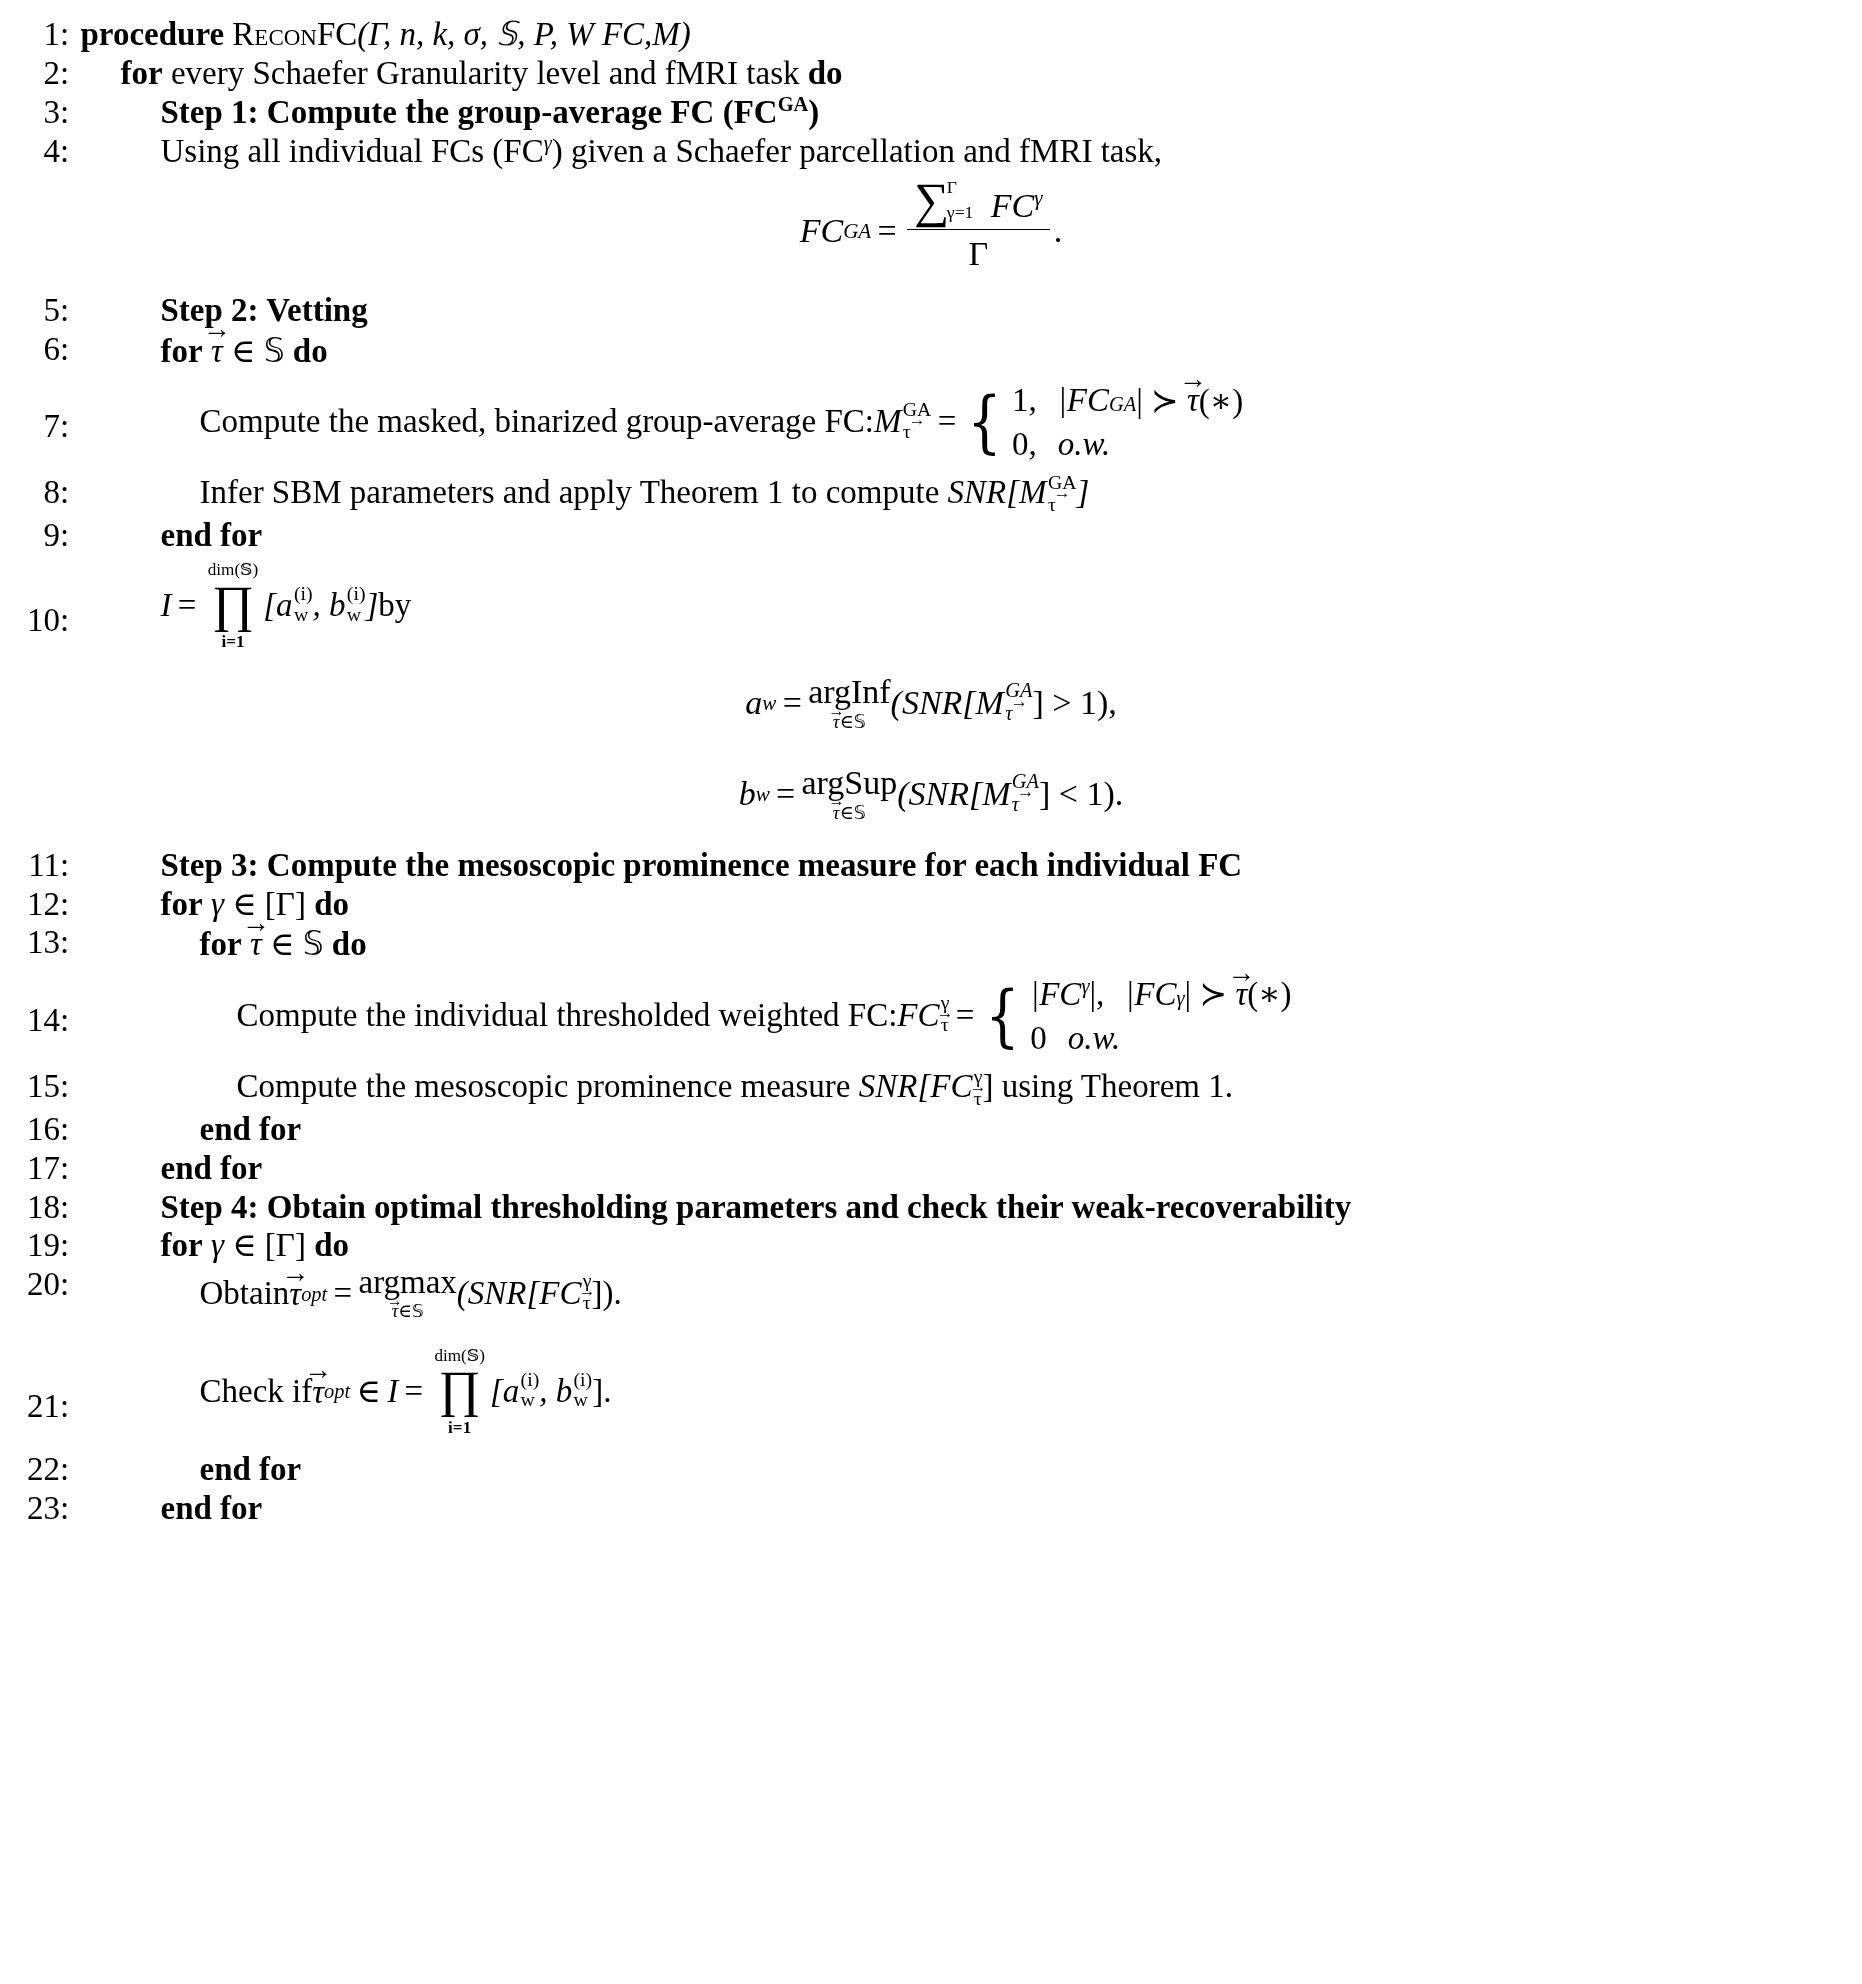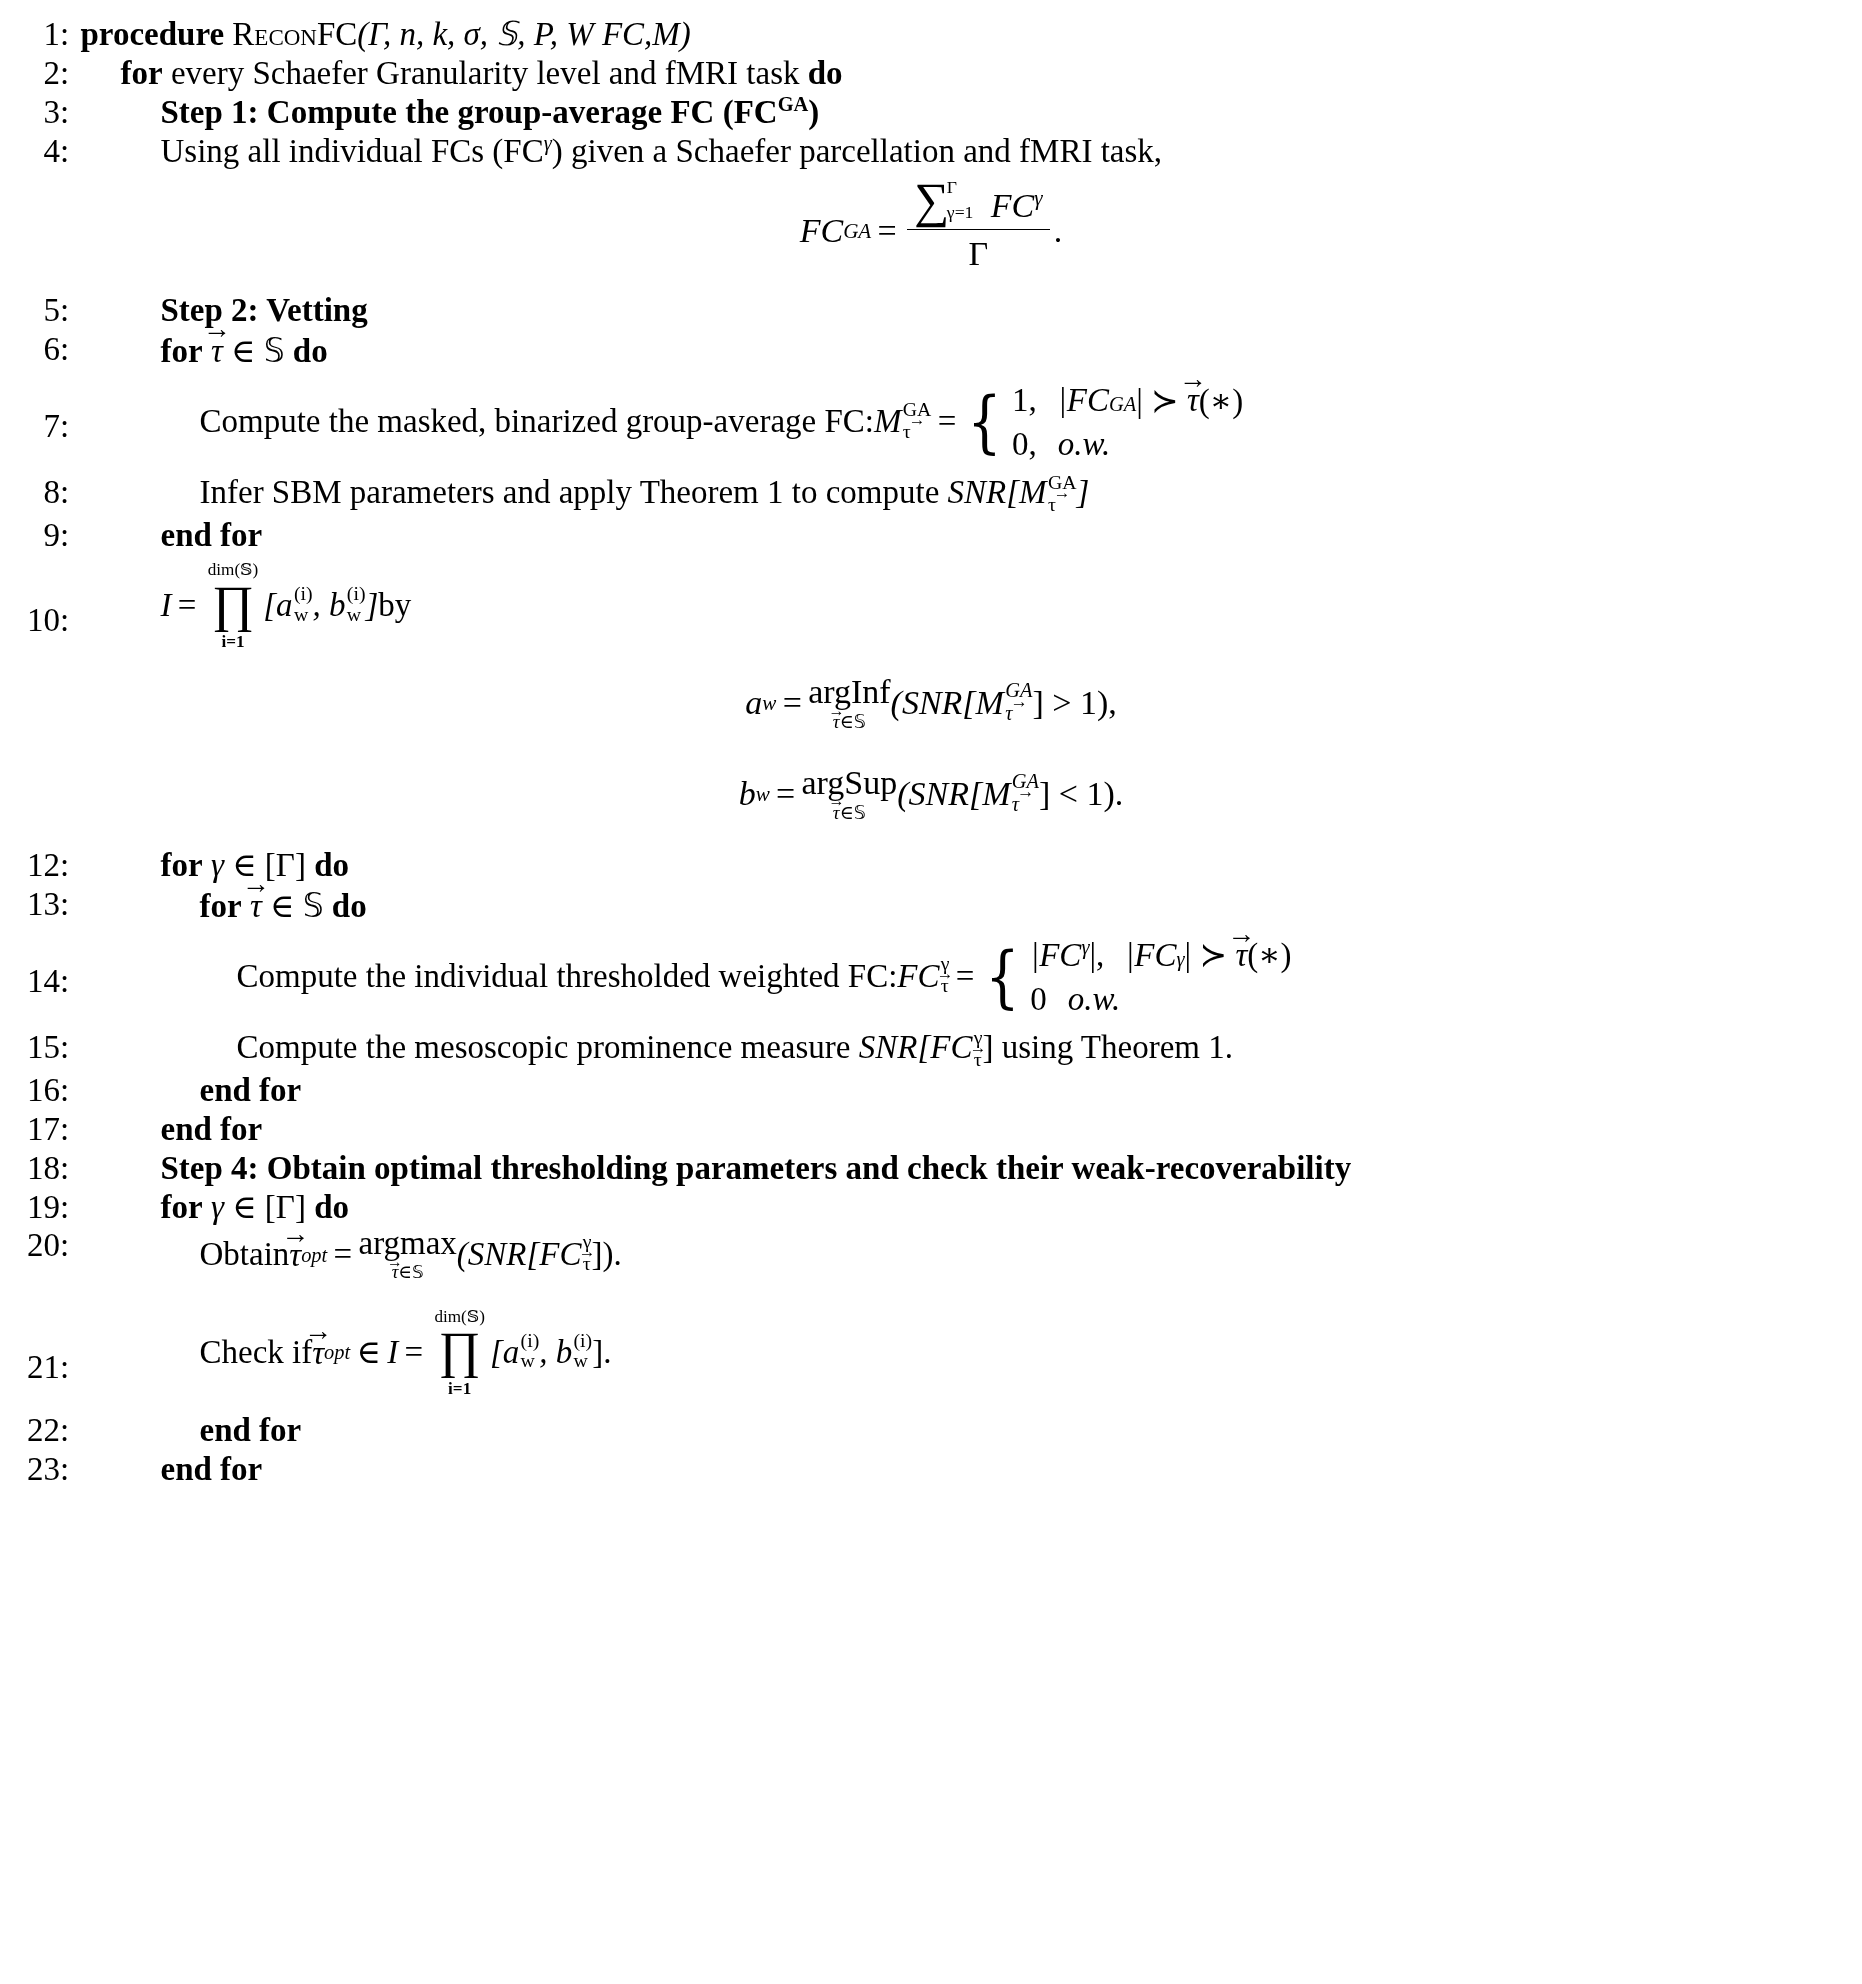--- a/index.html
+++ b/index.html
@@ -376,20 +376,24 @@
         <span class="subsup">
           <span class="s-up">GA</span>
           <span class="s-dn vec"><span class="arrow">→</span><span>τ</span></span>
         </span>
         <span class="mathrm">] &lt; 1).</span>
     </span>
   </div>
 
   <div class="spacer-md"></div>
 
+  <div class="algo-line">
+    <div class="lineno">11:</div>
+    <div class="body-cell ind2 bold">Step 3: Compute the mesoscopic prominence measure for each individual FC</div>
+  </div>
 
   <div class="algo-line">
     <div class="lineno">12:</div>
     <div class="body-cell ind2">
       <span class="kw">for</span>
       <span class="mi">γ</span>
       <span class="mathrm">∈</span>
       <span class="mathrm">[Γ]</span>
       <span class="kw">do</span>
     </div>

